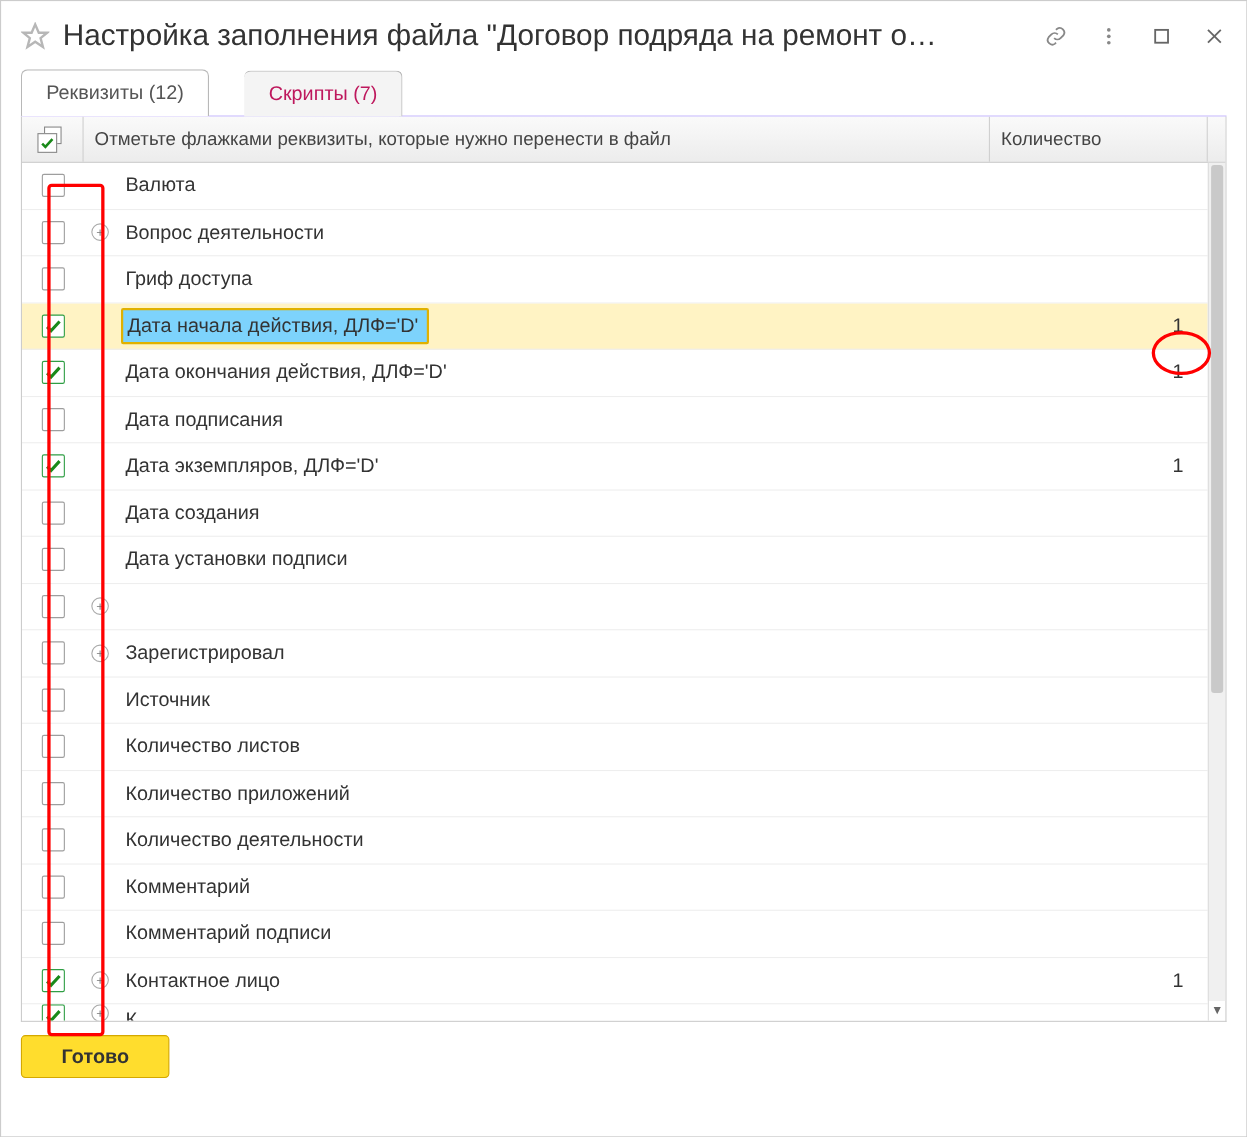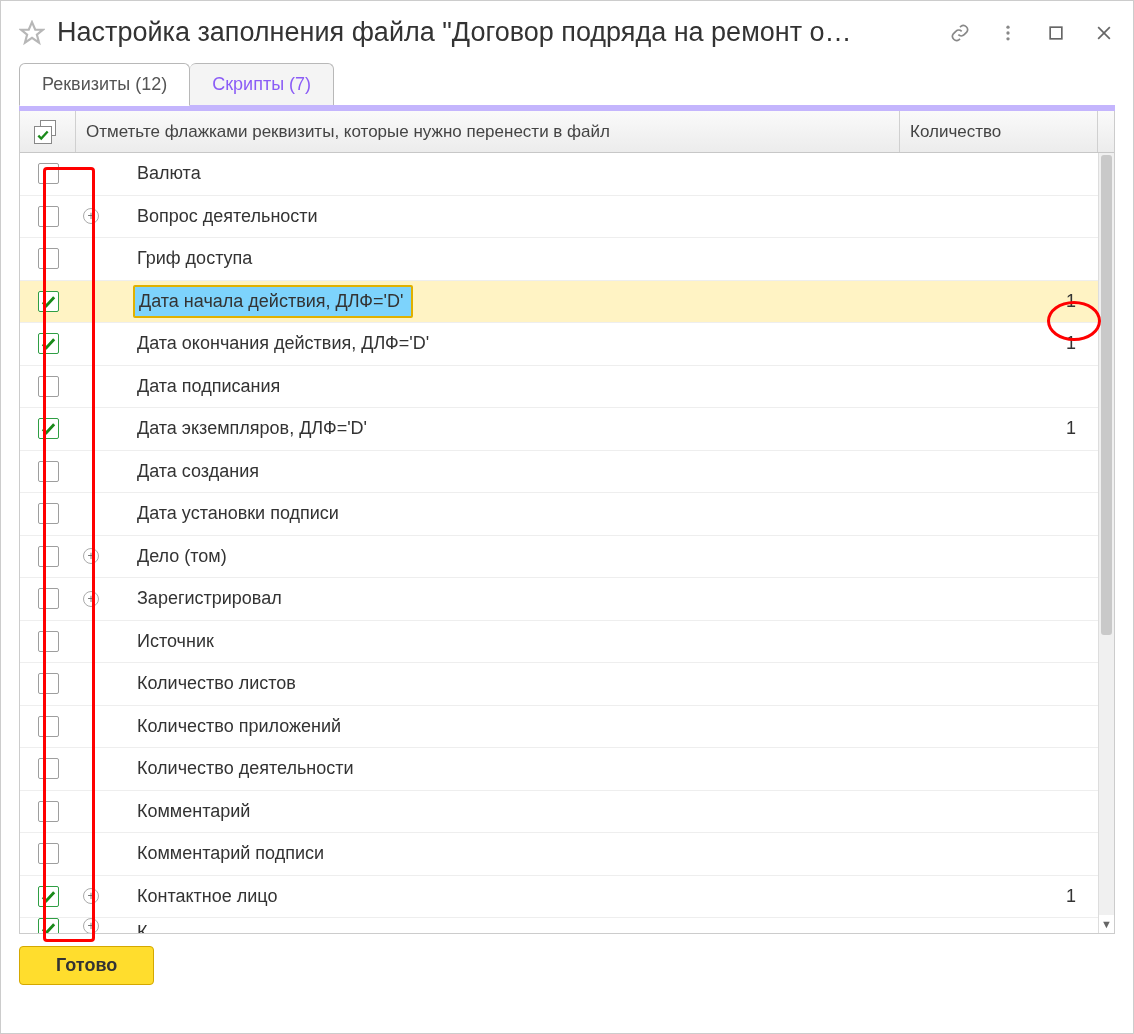--- a/index.html
+++ b/index.html
@@ -34,40 +34,41 @@
     overflow: hidden;
     text-overflow: ellipsis;
   }
   .titlebar-actions { display: flex; gap: 26px; align-items:center; color:#777;}
   .tb-btn { width:22px; height:22px; display:flex; align-items:center; justify-content:center; cursor:pointer;}
   .tb-btn svg { width:20px; height:20px; display:block; }
 
   
   .tabs {
     display: flex;
-    align-items: flex-start;
-    border-bottom: 6px solid #c4b5fd;
+    align-items: center;
+    border-bottom: 1px solid #c4b5fd;
+    gap: 32px;
   }
   .tab {
     padding: 10px 22px 10px 22px;
     border: 1px solid #b8b8b8;
     border-bottom: none;
     border-top-left-radius: 6px;
     border-top-right-radius: 6px;
     background: #fdfdfd;
     color: #555;
     margin-right: 0;
     position: relative;
     top: 1px;
     cursor:pointer;
     font-size:18px;
   }
   .tab.inactive {
     background: #f4f4f4;
-    color: #8b5cf6;
+    color: #be185d;
     border-left:none;
   }
   .tab.active {
     background: #fff;
     border-bottom: 1px solid #fff;
   }
 
   
   .table-wrap {
     border: 1px solid #ccc;
@@ -145,21 +146,21 @@
   .exp-btn {
     width:16px; height:16px; border:1px solid #aaa; border-radius:8px;
     display:flex; align-items:center; justify-content:center;
     font-size:12px; line-height:1; color:#777; cursor:pointer;
     background:#fff;
   }
   .cell-label {
     flex:1; padding-left:4px; color:#333; font-size:18px;
   }
   .cell-label-inner{
-    display:inline-block; padding:4px 8px 4px 4px;margin-left:23px;
+    display:inline-block; padding:4px 8px 4px 4px;
   }
   .cell-count {
     width:194px; text-align:right; padding-right:22px; color:#333; font-size:18px;
   }
 
   .chk {
     width:21px; height:21px; border:1.5px solid #9e9e9e;
     background:#fff; display:flex; align-items:center; justify-content:center;
     border-radius:2px; cursor:pointer;
   }
@@ -362,21 +363,20 @@
           <div class="cell-label"><span class="cell-label-inner">Дата установки подписи</span></div>
           <div class="cell-count"></div>
         </div>
         <div class="row">
           <div class="cell-check">
             <div class="chk"></div>
           </div>
           <div class="cell-exp">
             <div class="exp-btn">+</div>
           </div>
-          <div class="cell-label"><span class="cell-label-inner">Дело (том)</span></div>
           <div class="cell-count"></div>
         </div>
         <div class="row">
           <div class="cell-check">
             <div class="chk"></div>
           </div>
           <div class="cell-exp">
             <div class="exp-btn">+</div>
           </div>
           <div class="cell-label"><span class="cell-label-inner">Зарегистрировал</span></div>

